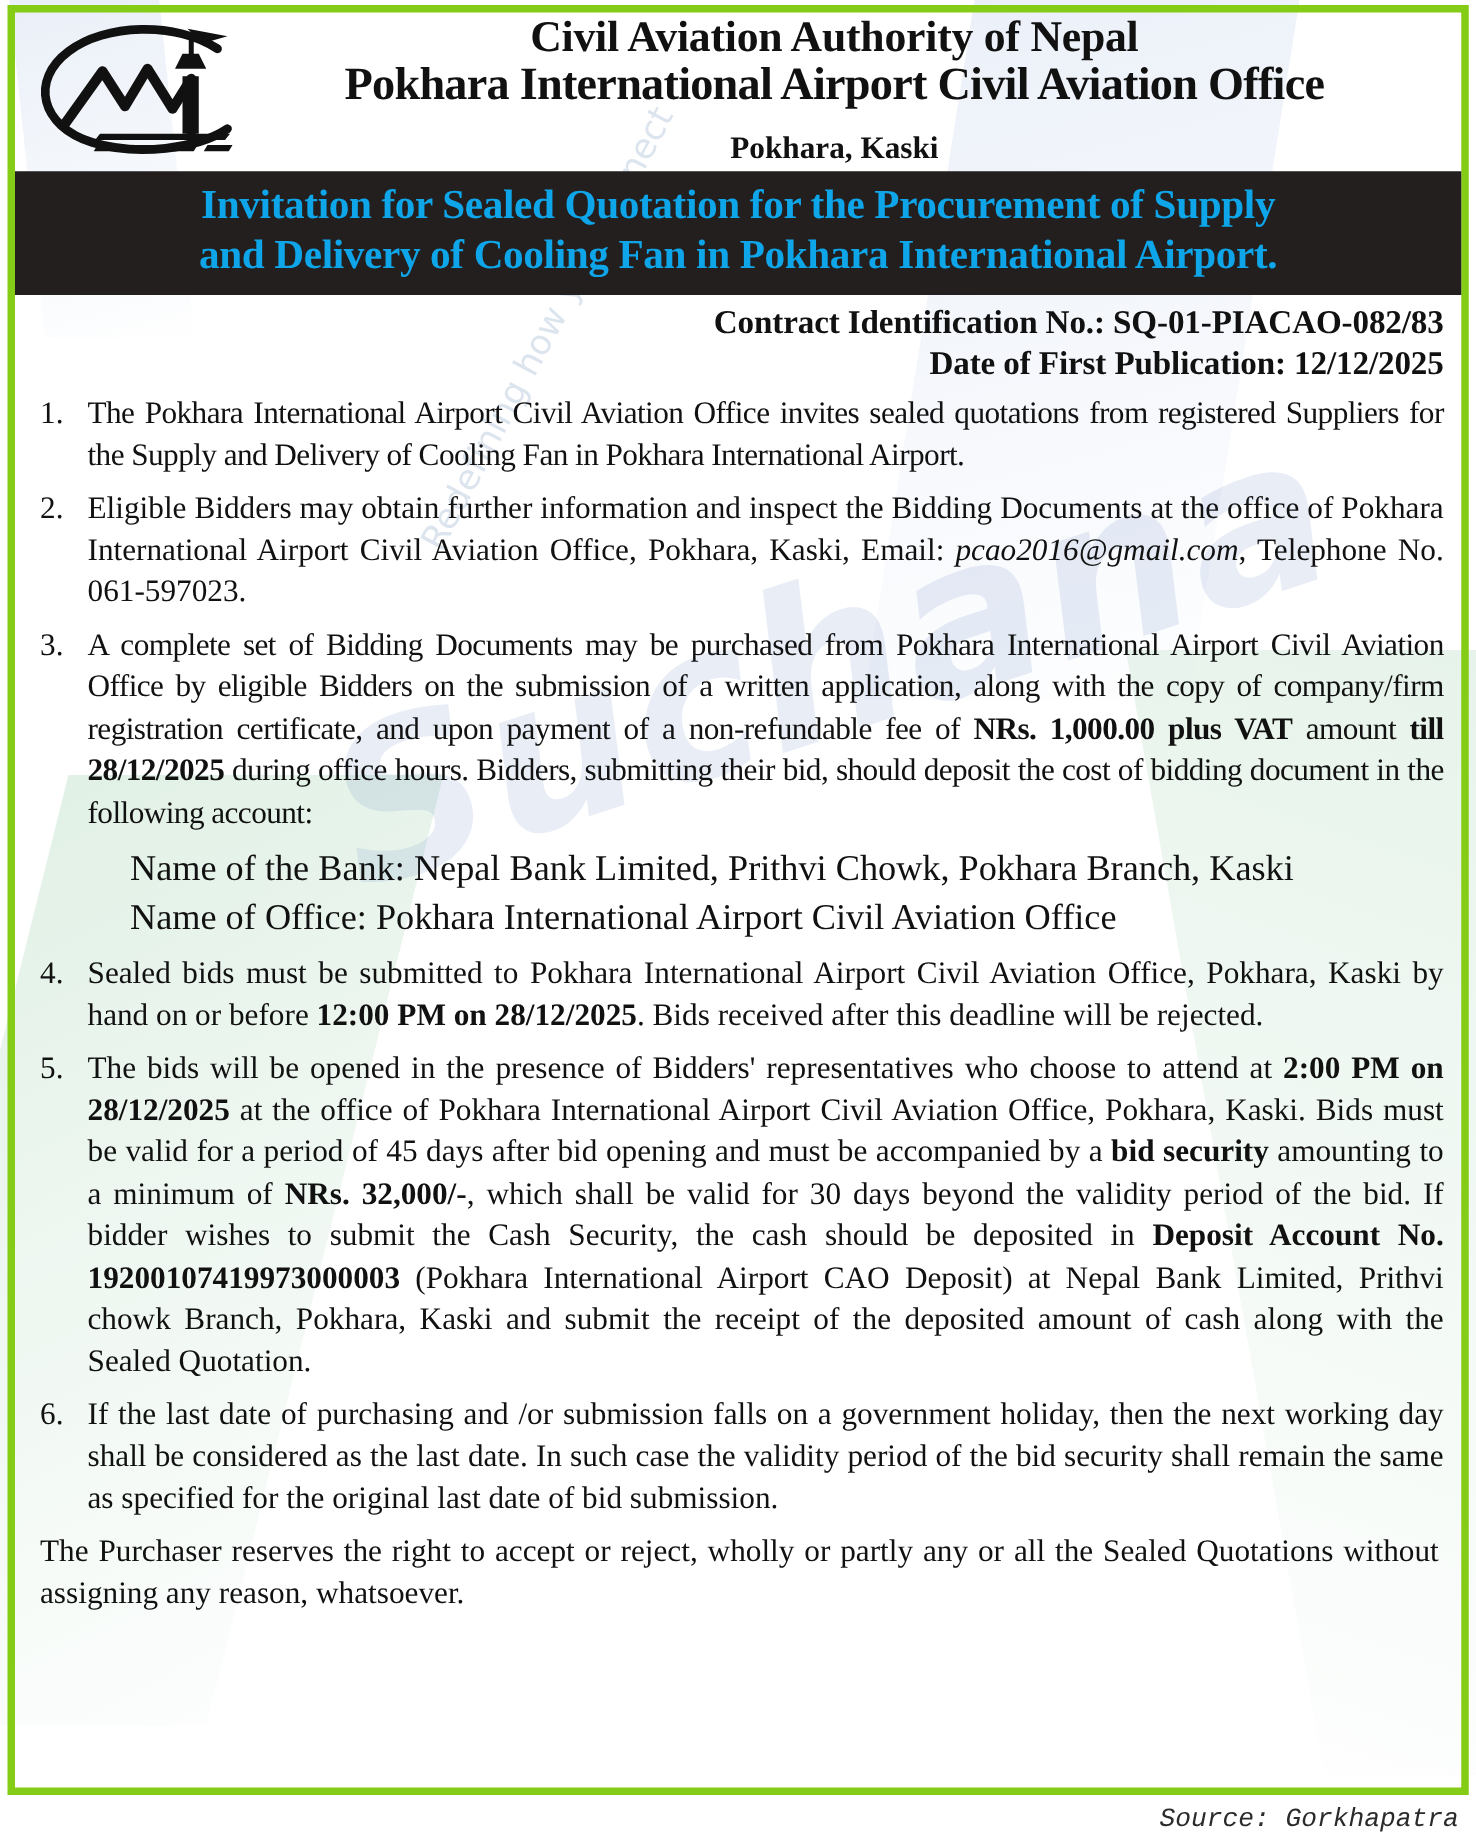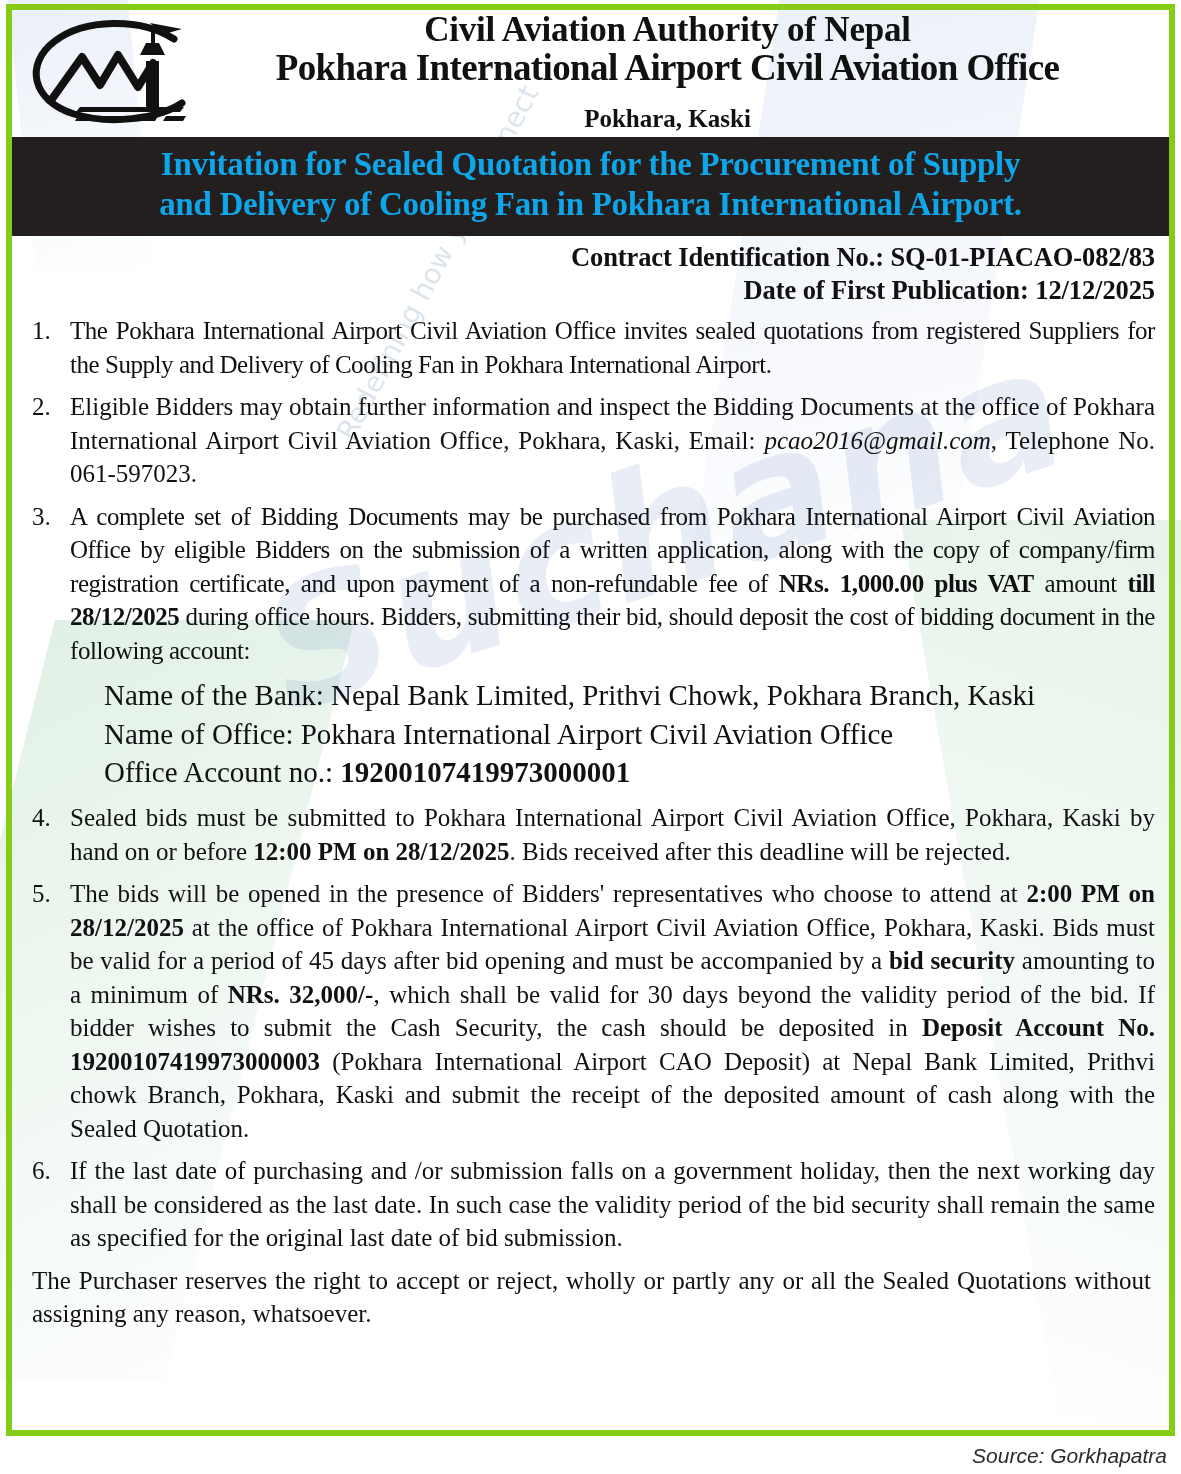--- a/index.html
+++ b/index.html
@@ -208,21 +208,21 @@
     text-align: justify;
     margin: 2px 4px 17px 6px;
   }
 
   
   .source {
     position: absolute;
     right: 14px;
     bottom: 6px;
     z-index: 3;
-    font-family: Liberation Sans, sans-serif;
+    font-family: Liberation Mono, monospace;
     font-style: italic;
     font-size: 21px;
     color: #2b2b2b;
   }
 </style>
 </head>
 <body>
 
 <div class="wm-layer">
   <div class="wm-green-1"></div>
@@ -293,21 +293,20 @@
 
       <li class="clause">
         <div class="clause-num">3.</div>
         <div class="clause-body tight"><span>A complete set of Bidding Documents may be purchased from Pokhara International Airport Civil Aviation Office by eligible Bidders on the submission of a written application, along with the copy of company/firm registration certificate, and upon payment of a non-refundable fee of </span><b>NRs. 1,000.00 plus VAT</b><span> amount </span><b>till 28/12/2025</b><span> during office hours. Bidders, submitting their bid, should deposit the cost of bidding document in the following account:</span></div>
       </li>
     </ol>
 
     <div class="bank-block">
       <div>Name of the Bank: Nepal Bank Limited, Prithvi Chowk, Pokhara Branch, Kaski</div>
       <div>Name of Office: Pokhara International Airport Civil Aviation Office</div>
-      <div><span>Office Account no.: </span><b>19200107419973000001</b></div>
     </div>
 
     <ol class="clauses">
 
       <li class="clause">
         <div class="clause-num">4.</div>
         <div class="clause-body"><span>Sealed bids must be submitted to Pokhara International Airport Civil Aviation Office, Pokhara, Kaski by hand on or before </span><b>12:00 PM on 28/12/2025</b><span>. Bids received after this deadline will be rejected.</span></div>
       </li>
 
       <li class="clause">

